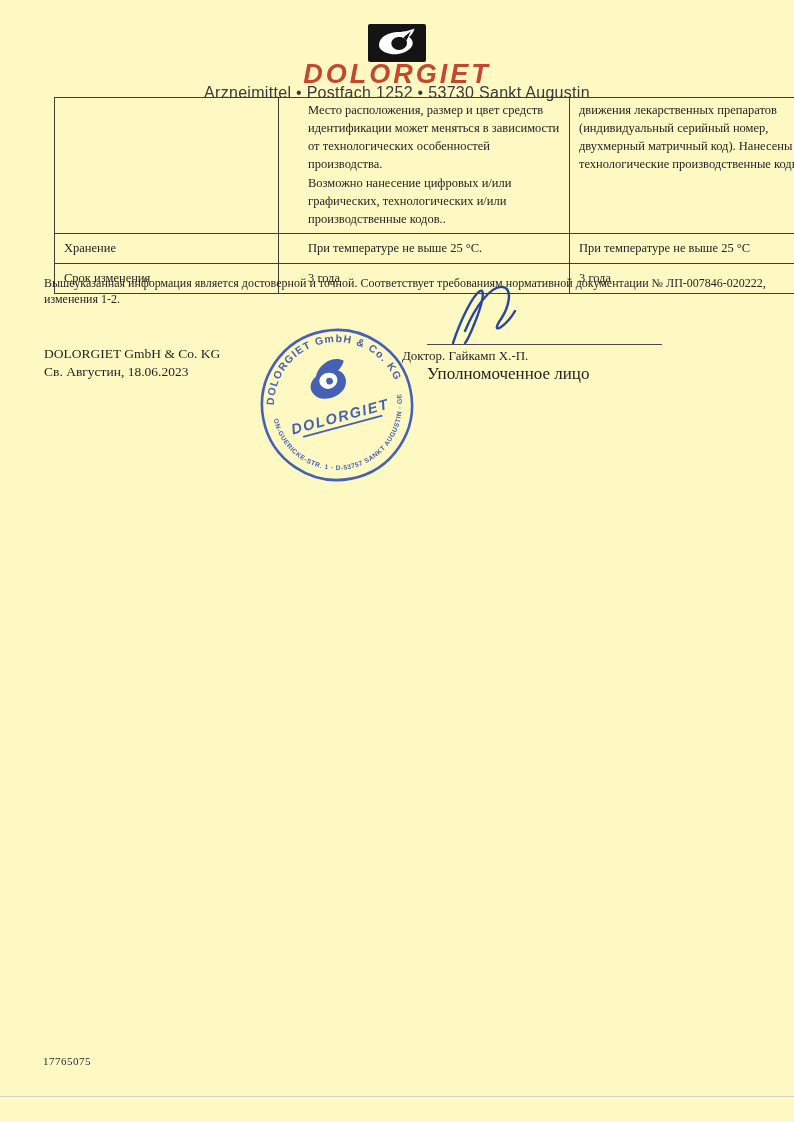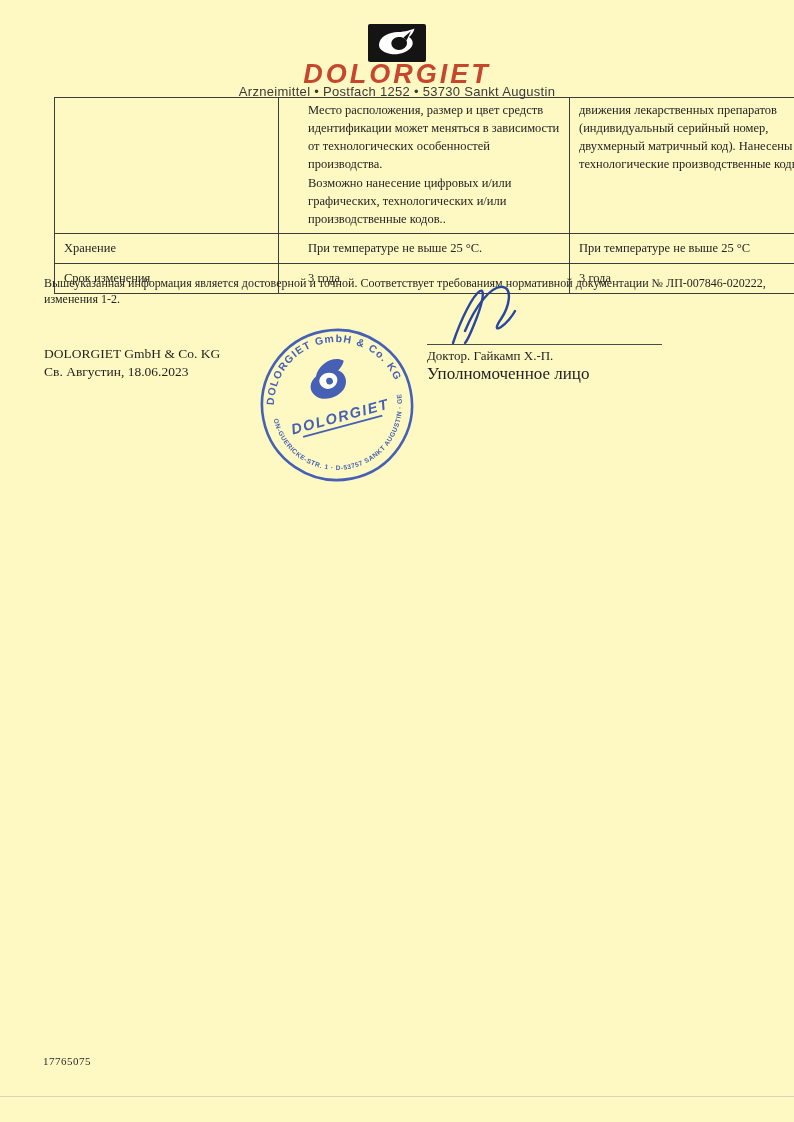--- a/index.html
+++ b/index.html
@@ -4,39 +4,39 @@
 <style>
   html,body{margin:0;padding:0;background:#ffffff;}
   .page{position:relative;width:794px;height:1122px;background:#fef9c3;overflow:hidden;
         font-family:"Liberation Serif", serif;color:#222;}
   
   .logo-box{position:absolute;left:367px;top:23px;width:60px;height:40px;}
   .brand{position:absolute;left:0;top:59px;width:794px;text-align:center;
          font-family:"Liberation Sans", sans-serif;font-style:italic;font-weight:bold;
          font-size:27px;letter-spacing:3px;color:#c7462e;}
   .address{position:absolute;left:0;top:84px;width:794px;text-align:center;
-           font-family:"Liberation Sans", sans-serif;font-size:13px;color:#3a3a3a;
+           font-family:"Liberation Sans", sans-serif;font-size:16px;color:#3a3a3a;
            letter-spacing:.3px;}
   
   .doc-table{position:absolute;left:54px;top:97px;width:692px;border-collapse:collapse;
              table-layout:fixed;}
   .doc-table td{border:1.5px solid #3d3d3d;vertical-align:top;padding:3px 9px 5px 9px;
                 font-size:12.5px;line-height:1.45;color:#242424;}
   .doc-table .c1{width:205px;font-weight:normal;margin-top:28px;}
   .doc-table .c2{width:252px;padding-left:29px;}
   .doc-table .c3{width:235px;}
   .doc-table .short td{padding-top:5px;padding-bottom:6px;}
   
   .statement{position:absolute;left:44px;top:276px;width:722px;font-size:12px;
              line-height:1.32;color:#242424;}
   
   .company{position:absolute;left:44px;top:345px;font-size:13.5px;line-height:18px;color:#1f1f1f;}
   .sig-scribble{position:absolute;left:425px;top:281px;width:160px;height:64px;}
   .sig-line{position:absolute;left:427px;top:344px;width:235px;border-top:1.2px solid #4a4a4a;}
-  .sig-name{position:absolute;left:427px;top:348px;font-size:13px;color:#1f1f1f;}
+  .sig-name{position:absolute;left:402px;top:348px;font-size:13px;color:#1f1f1f;}
   .sig-role{position:absolute;left:427px;top:364px;font-size:17px;color:#1f1f1f;}
   
   .stamp{position:absolute;left:252px;top:320px;width:170px;height:170px;opacity:.88;}
   
   .doc-number{position:absolute;left:43px;top:1055px;font-size:11px;color:#2b2b2b;
               font-family:"Liberation Serif", serif;letter-spacing:.5px;}
   .scan-edge{position:absolute;left:0;top:1096px;width:794px;height:1px;background:#c2c2c2;opacity:.65;}
 </style>
 </head>
 <body>

